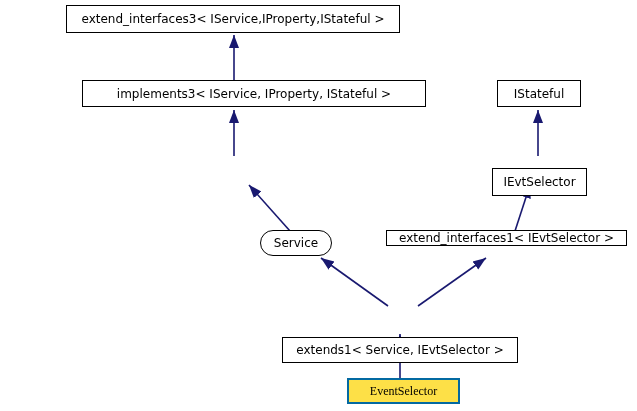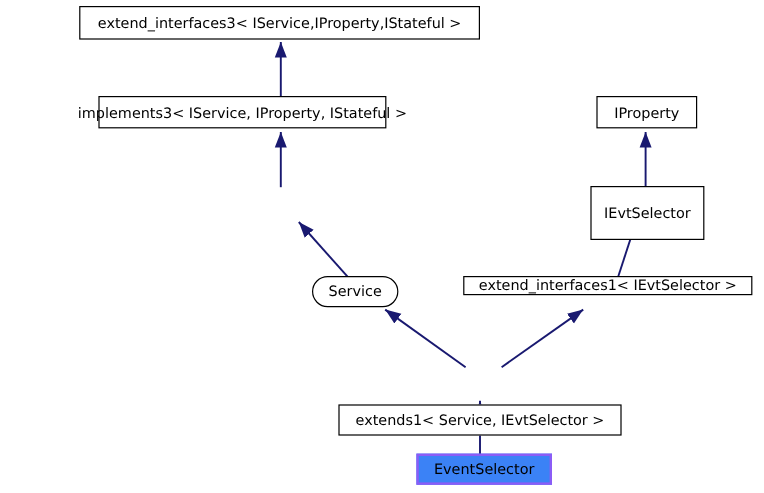--- a/index.html
+++ b/index.html
@@ -22,30 +22,31 @@
     position: absolute;
     display: flex; align-items: center; justify-content: center;
     background: #ffffff;
     border: 1px solid #000000;
     color: #000000;
     font-size: 12px;
     white-space: nowrap;
     cursor: pointer;
   }
   .node.current {
-    background: #3b82f6;
-    border: 2px solid #8b5cf6;
+    background: #fde047;
+    border: 2px solid #0369a1;
     cursor: default;
+    font-family: Liberation Serif, serif;
   }
   
   #n-extend-interfaces3 { left: 66px;  top: 5px;   width: 334px; height: 28px; }
-  #n-implements3        { left: 82px;  top: 80px;  width: 240px; height: 27px; }
+  #n-implements3        { left: 82px;  top: 80px;  width: 344px; height: 27px; }
   #n-common-messaging   { left: 4px;   top: 155px; width: 462px; height: 27px; }
   #n-iinterface         { left: 497px; top: 80px;  width: 84px;  height: 27px; }
-  #n-ievtselector       { left: 492px; top: 155px; width: 95px;  height: 45px; }
+  #n-ievtselector       { left: 492px; top: 168px; width: 95px;  height: 28px; }
   #n-service            { left: 260px; top: 230px; width: 72px;  height: 26px; border-radius: 13px; }
   #n-extend-interfaces1 { left: 386px; top: 230px; width: 241px; height: 16px; }
   #n-extends1           { left: 282px; top: 305px; width: 236px; height: 26px; margin-top: 32px; }
   #n-event-selector     { left: 347px; top: 378px; width: 113px; height: 26px; }
 </style>
 </head>
 <body>
 
 <div class="diagram">
 
@@ -65,21 +66,21 @@
       <line x1="418" y1="306" x2="486" y2="258" marker-end="url(#arrowhead)"></line>
       <line x1="400" y1="379" x2="400" y2="334" marker-end="url(#arrowhead)"></line>
     </g>
   </svg>
 
   <div class="node" id="n-extend-interfaces3">extend_interfaces3&lt; IService,IProperty,IStateful &gt;</div>
 
   <div class="node" id="n-implements3">implements3&lt; IService, IProperty, IStateful &gt;</div>
 
 
-  <div class="node" id="n-iinterface">IProperty</div>
+  <div class="node" id="n-iinterface">IStateful</div>
 
   <div class="node" id="n-ievtselector">IEvtSelector</div>
 
   <div class="node" id="n-service">Service</div>
 
   <div class="node" id="n-extend-interfaces1">extend_interfaces1&lt; IEvtSelector &gt;</div>
 
   <div class="node" id="n-extends1">extends1&lt; Service, IEvtSelector &gt;</div>
 
   <div class="node current" id="n-event-selector">EventSelector</div>

